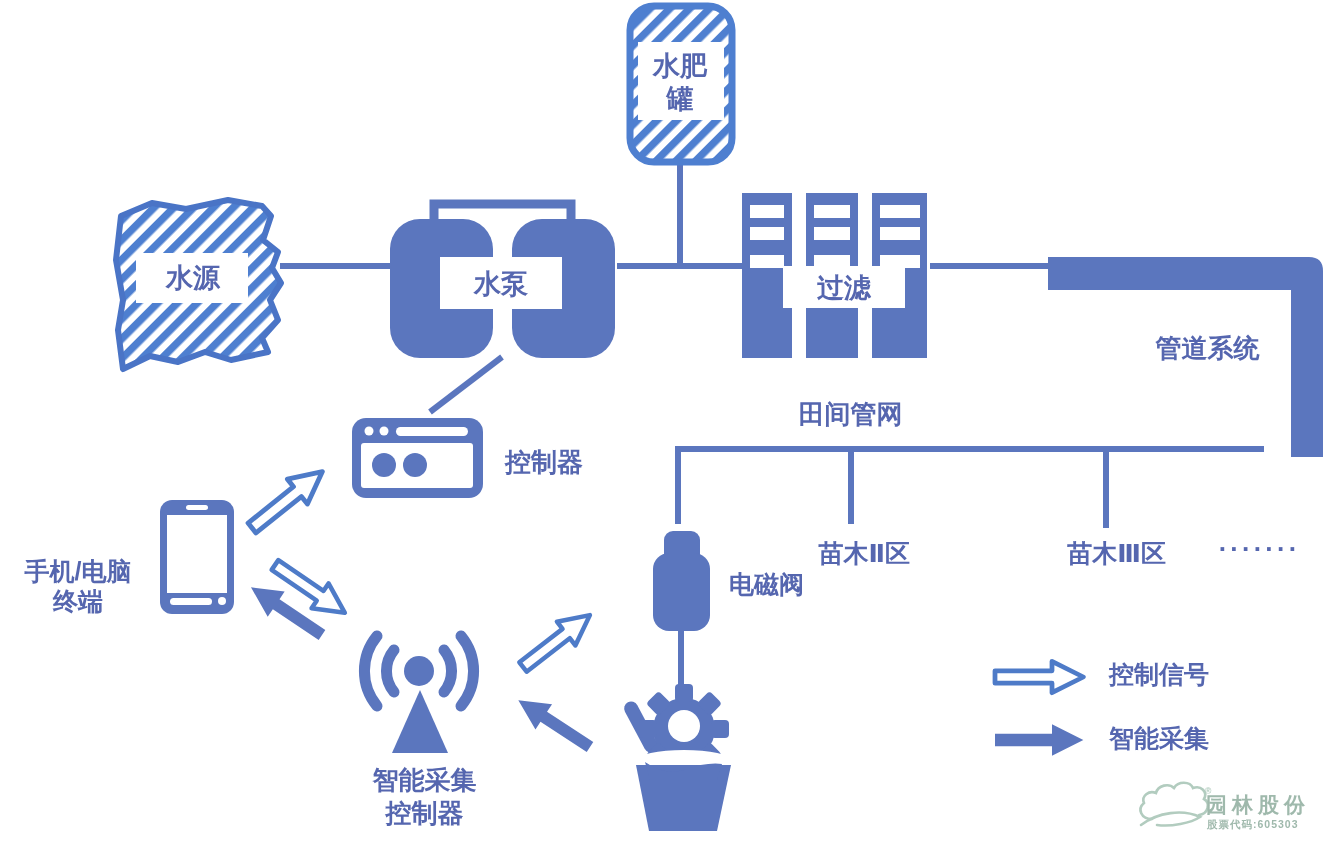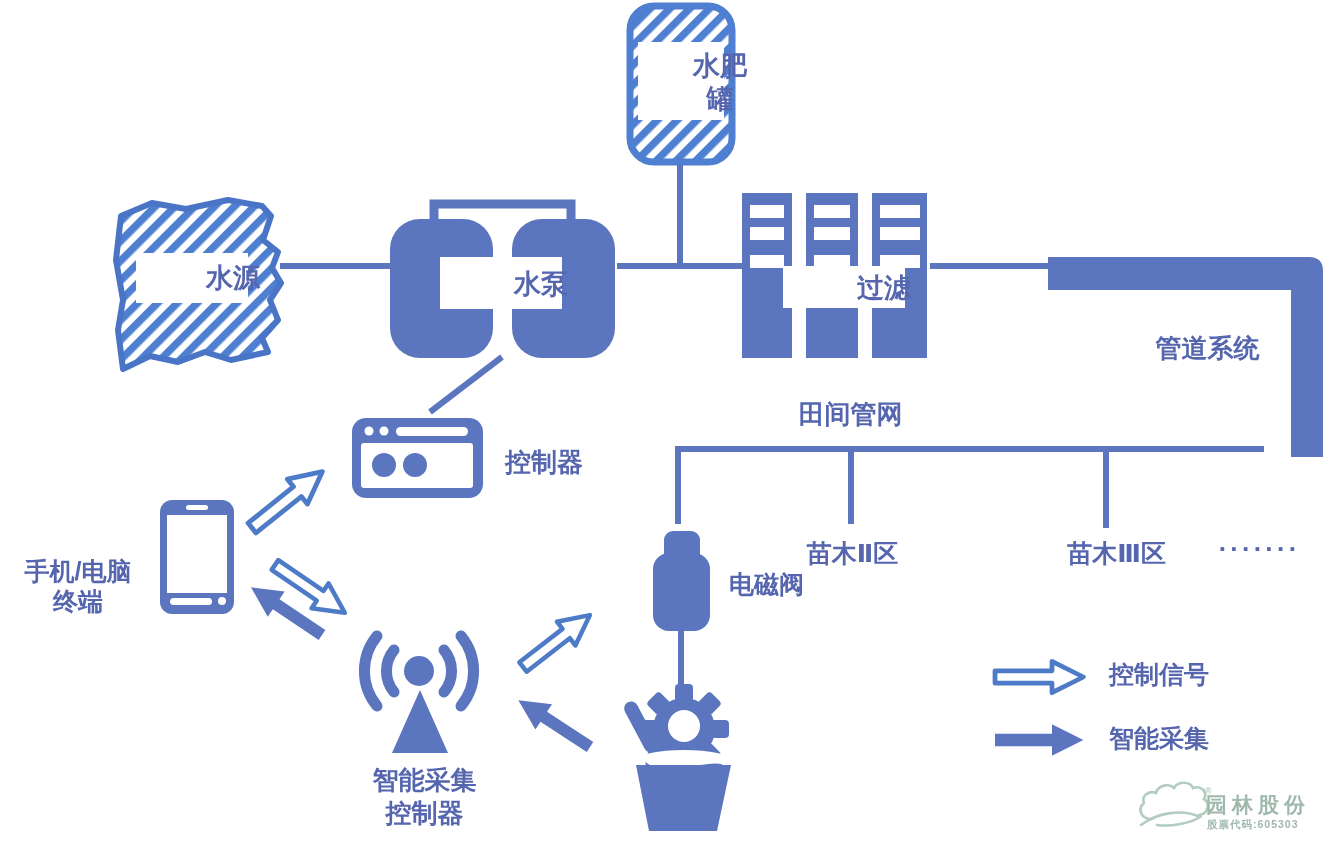--- a/index.html
+++ b/index.html
@@ -1,21 +1,21 @@
 <!DOCTYPE html>
 <html><head>
 <meta charset="utf-8">
 <style>
   html,body{margin:0;padding:0;background:#ffffff;}
   #stage{position:relative;width:1325px;height:842px;background:#ffffff;overflow:hidden;
          font-family:"Liberation Sans","DejaVu Sans",sans-serif;}
   #gfx{position:absolute;left:0;top:0;z-index:1;}
   .lbl{position:absolute;z-index:2;color:#5566AF;font-weight:bold;text-align:center;
        font-family:"Liberation Sans","DejaVu Sans",sans-serif;}
-  .lbl-27{font-size:27px;line-height:33px;padding-left:40px;}
+  .lbl-27{font-size:27px;line-height:33px;}
   .lbl-26{font-size:26px;line-height:30px;}
   .lbl-25{font-size:25px;line-height:30px;}
   .arrow-hollow{fill:#ffffff;stroke:#4E7BC8;stroke-width:5;stroke-linejoin:round;}
   .arrow-solid{fill:#5B76BE;}
   .pipe{fill:#5B76BE;}
   .conn{stroke:#5B76BE;stroke-width:6;}
   .ellip{letter-spacing:3px;font-size:26px;}
   .logo-co{color:#9FB9AC;font-size:21px;letter-spacing:5px;font-weight:bold;text-align:left;}
   .logo-st{color:#9FB9AC;font-size:10.5px;letter-spacing:1px;font-weight:bold;text-align:left;}
 </style>
@@ -177,21 +177,21 @@
     <div>终端</div>
   </div>
 
   <div class="lbl lbl-26" style="left:352px;top:764px;width:145px;line-height:33px;">
     <div>智能采集</div>
     <div>控制器</div>
   </div>
 
   <div class="lbl lbl-25" style="left:719px;top:569px;width:95px;">电磁阀</div>
 
-  <div class="lbl lbl-25" style="left:795px;top:538px;width:115px;">苗木Ⅱ区</div>
+  <div class="lbl lbl-25" style="left:795px;top:538px;width:115px;text-align:right;">苗木Ⅱ区</div>
 
   <div class="lbl lbl-25" style="left:1048px;top:538px;width:118px;text-align:right;">苗木Ⅲ区</div>
 
   <div class="lbl ellip" style="left:1212px;top:534px;width:95px;">·······</div>
 
 
   <div class="lbl lbl-25" style="left:1100px;top:659px;width:118px;">控制信号</div>
 
   <div class="lbl lbl-25" style="left:1100px;top:723px;width:118px;">智能采集</div>
 

